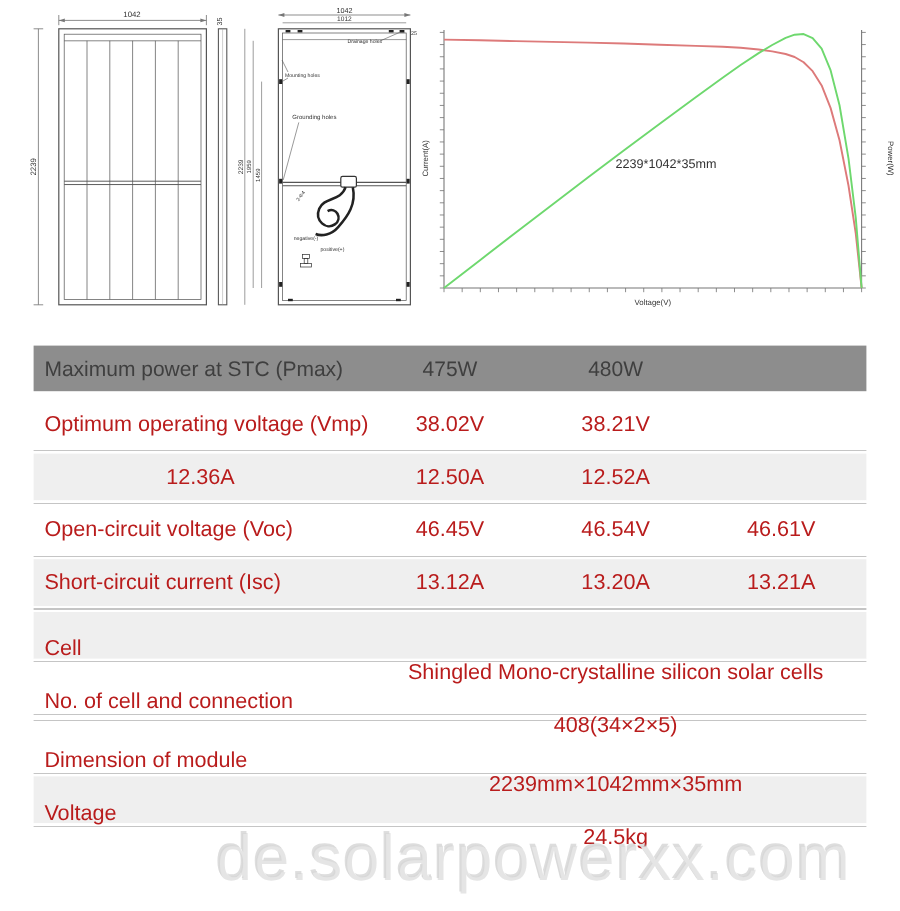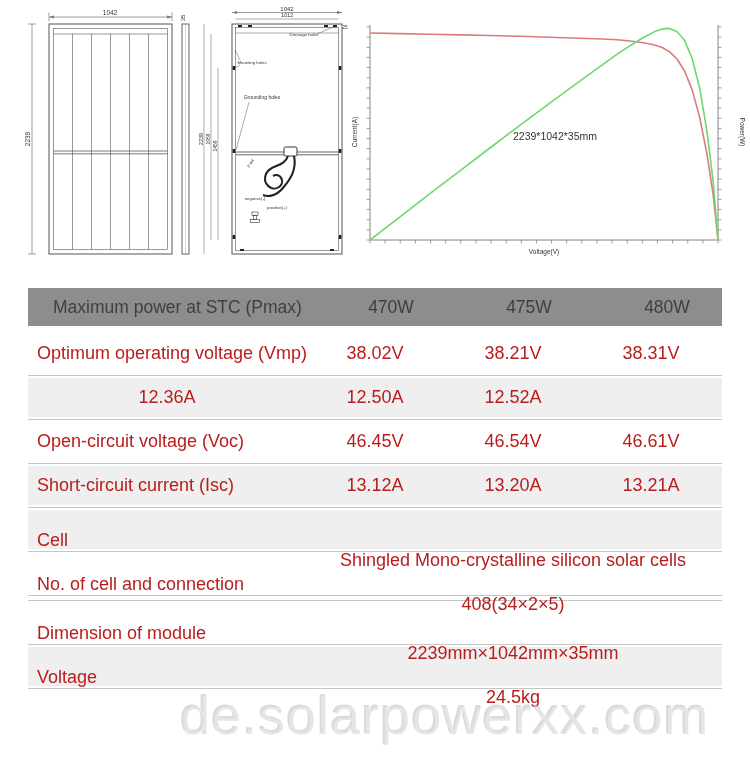--- a/index.html
+++ b/index.html
@@ -5,21 +5,21 @@
   html,body{margin:0;padding:0;background:#ffffff;}
   body{width:750px;height:759px;position:relative;overflow:hidden;
        font-family:"Liberation Sans",sans-serif;-webkit-font-smoothing:antialiased;}
   svg{position:absolute;overflow:visible;}
   svg text{fill:#333;font-family:"Liberation Sans",sans-serif;}
   .drawing-stroke{stroke:#555;fill:none;}
 
   
   .spec{position:absolute;left:28px;top:288px;width:694px;}
   .t-head{height:38px;background:#8d8d8d;color:#3f3f3f;display:grid;
-          grid-template-columns:278px 138px 138px 138px;align-items:center;font-size:17.5px;padding-left:16px;}
+          grid-template-columns:278px 138px 138px 138px;align-items:center;font-size:17.5px;}
   .t-gap{height:8px;}
   .t-row{height:39px;display:grid;grid-template-columns:278px 138px 138px 138px;
          align-items:center;font-size:18px;color:#b91c1c;background:#ffffff;}
   .t-row.shaded{background:#efefef;}
   .cell.label{padding-left:9px;white-space:nowrap;}
   .cell.val{text-align:center;}
   .cell.spanv{grid-column:2/5;text-align:center;margin-top:40px;}
   .sep{height:5px;background:linear-gradient(to bottom,#fff 2px,#c5c5c5 2px,#c5c5c5 3px,#fff 3px);}
 
   
@@ -209,31 +209,29 @@
     </g>
   <text x="7" y="120" font-size="6.5" fill="#444" text-anchor="middle" transform="rotate(-90 7 120)">Current(A)</text>
   <text x="390" y="120" font-size="6.5" fill="#444" text-anchor="middle" transform="rotate(90 390 120)">Power(W)</text>
   <text x="194" y="242" font-size="6.5" fill="#444" text-anchor="middle">Voltage(V)</text>
   <text x="205" y="128" font-size="10.5" fill="#333" text-anchor="middle">2239*1042*35mm</text>
 </svg>
 
 <div class="spec">
   <div class="t-head">
     <div class="cell label">Maximum power at STC (Pmax)</div>
-    <div class="cell val">470W</div>
     <div class="cell val">475W</div>
     <div class="cell val">480W</div>
   </div>
   <div class="t-gap"></div>
   <div id="spec-rows">
       <div class="t-row">
         <div class="cell label">Optimum operating voltage (Vmp)</div>
         <div class="cell val">38.02V</div>
         <div class="cell val">38.21V</div>
-        <div class="cell val">38.31V</div>
       </div>
       <div class="sep"></div>
       <div class="t-row shaded">
         <div class="cell val">12.36A</div>
         <div class="cell val">12.50A</div>
         <div class="cell val">12.52A</div>
       </div>
       <div class="sep"></div>
       <div class="t-row">
         <div class="cell label">Open-circuit voltage (Voc)</div>

